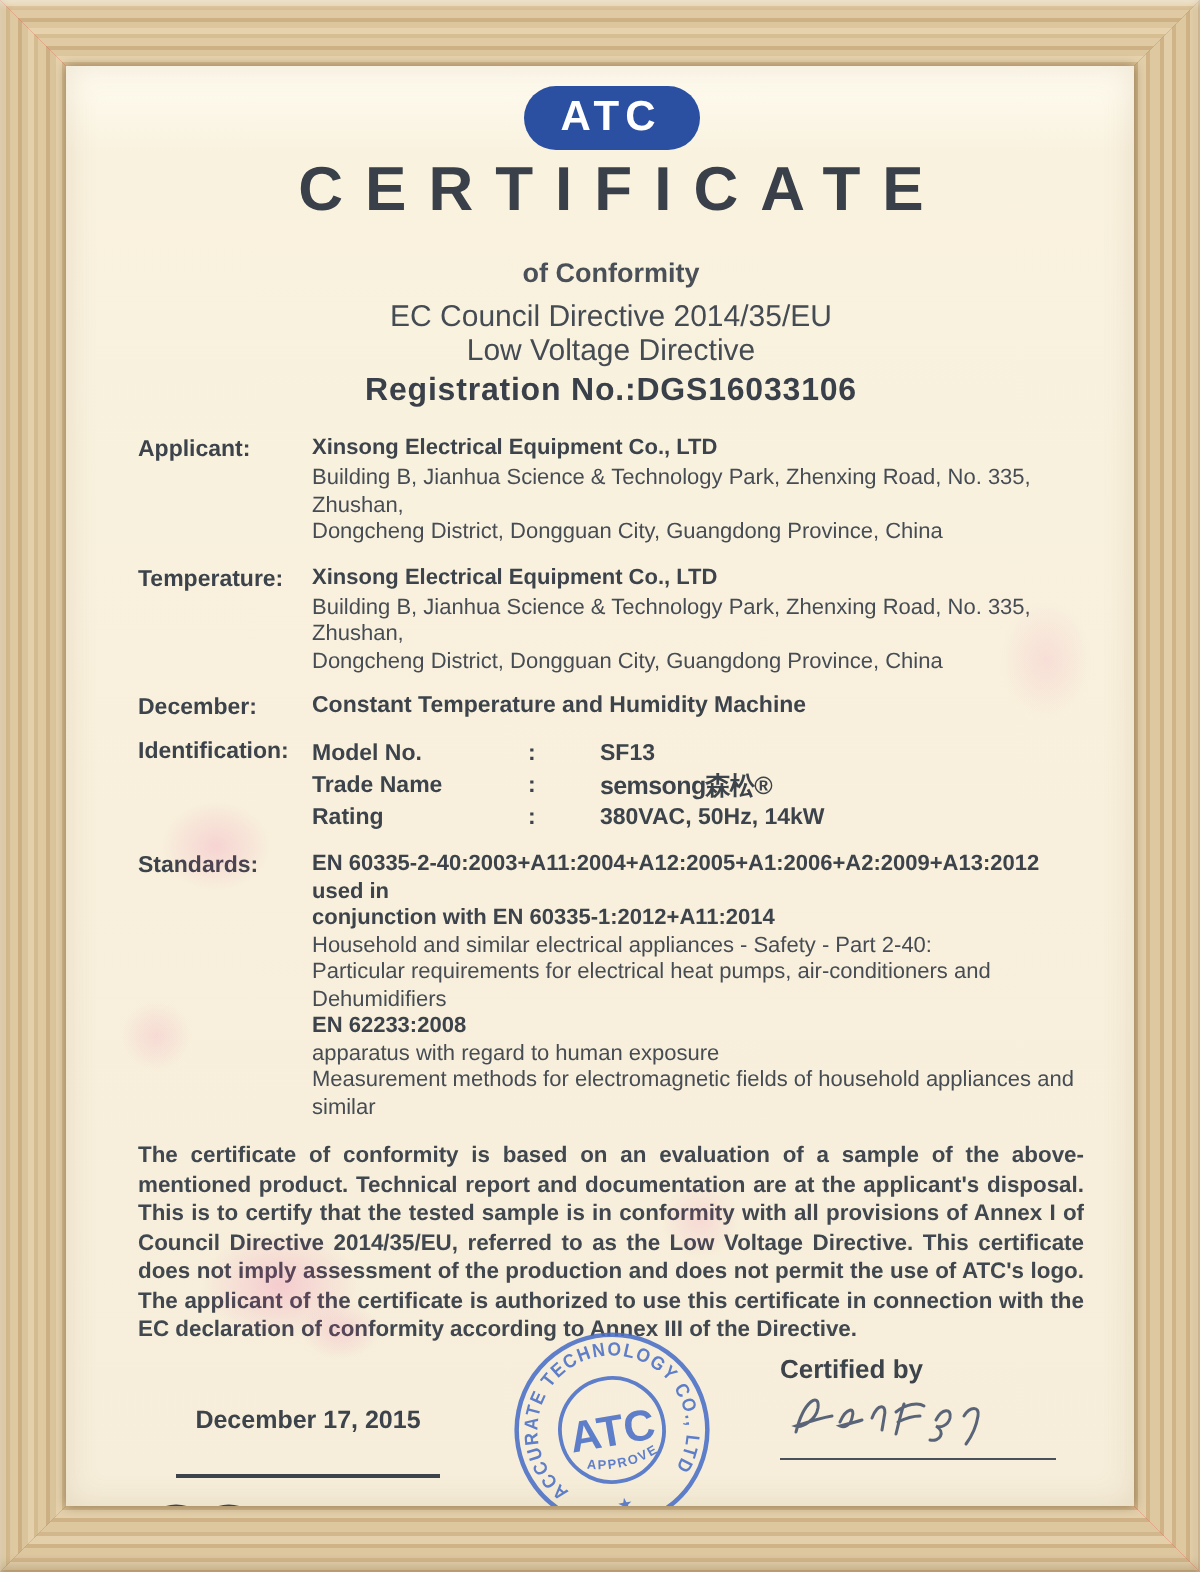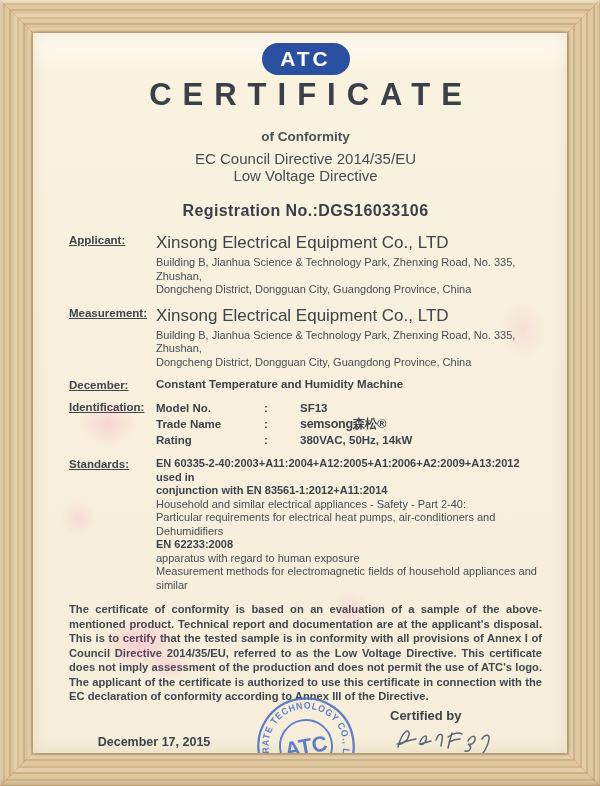--- a/index.html
+++ b/index.html
@@ -40,45 +40,45 @@
   }
   .content { position:absolute; inset:0; padding:8px 25px 6px 36px; overflow:hidden; }
 
   
   .logo-pill { width:88px; height:32px; margin:2px auto 2px; background:#2b50a1; border-radius:17px;
     display:flex; align-items:center; justify-content:center;
     color:#fff; font-size:21px; font-weight:bold; letter-spacing:3px; }
   .title { text-align:center; font-weight:bold; font-size:31px; letter-spacing:11px; padding-left:11px; color:#3a4049; }
   .subtitle { text-align:center; font-weight:bold; font-size:13.5px; margin-top:16px; color:#4a5058; }
   .directive { text-align:center; font-weight:normal; font-size:15px; color:#454b53; line-height:17px; }
-  .registration { text-align:center; font-weight:bold; font-size:16px; margin-top:18px; color:#3a4049; letter-spacing:.4px; }
+  .registration { text-align:center; font-weight:bold; font-size:16px; margin-top:3px; color:#3a4049; letter-spacing:.4px; }
 
   
   .rows { margin-top:13px; }
   .row { display:flex; margin-bottom:9px; }
-  .row-label { flex:none; width:87px; font-weight:bold; font-size:11.5px; padding-top:1px;text-decoration:underline; }
+  .row-label { flex:none; width:87px; font-weight:bold; font-size:11.5px; padding-top:1px; }
   .row-value { flex:1; font-size:11px; }
-  .company { font-weight:normal; font-size:17px; margin-bottom:3px; }
+  .company { font-weight:bold; font-size:11px; margin-bottom:3px; }
   .addr { line-height:13.5px; color:#464c54; }
   .bold-val { font-weight:bold; font-size:11.5px; }
   .id-row { display:flex; line-height:16px;gap:20px; }
   .id-key { width:88px; font-weight:bold; font-size:11.5px; }
   .id-sep { width:16px; font-weight:bold; font-size:11.5px; }
   .id-val { font-weight:bold; font-size:11.5px; }
   .brand { letter-spacing:-0.3px; font-size:12.5px;text-align:center; }
   .std-line { font-size:11px; line-height:13.5px; color:#464c54; }
   .std-b { font-weight:bold; color:#3d434b; }
 
   
   .declaration { margin-top:10px; text-align:justify; font-weight:bold; font-size:11.2px; line-height:14.5px; color:#41474f; }
 
   
   .sign-area { position:relative; height:66px; margin-top:4px; }
   .dategroup { position:absolute; left:10px; top:24px; width:150px; text-align:center; }
-  .date-value { display:inline-block; font-weight:bold; font-size:12.5px; border-bottom:2px solid #3d434b; padding:0 10px 4px; }
+  .date-value { display:inline-block; font-weight:bold; font-size:12.5px; border-bottom:2px solid #3d434b; padding:0 10px 20px; }
   .date-label { font-weight:normal; font-size:12.5px; margin-top:17px; }
   .certified { position:absolute; right:14px; top:0; width:138px; text-align:left; }
   .certified-label { font-weight:bold; font-size:13px; }
   .sig-box { border-bottom:1.5px solid #4a5058; }
   .stamp { position:absolute; left:50%; top:-14px; transform:translateX(-50%) rotate(-10deg); opacity:.88; z-index:2; }
 
   
   .ce-row { display:flex; align-items:center; justify-content:space-between; margin-top:6px; padding:0 8px 0 2px; }
   .ce-note { width:330px; text-align:center; font-weight:bold; font-size:10.5px; line-height:13px; color:#474d55; }
 
@@ -111,21 +111,21 @@
         <div class="row">
           <div class="row-label">Applicant:</div>
           <div class="row-value">
             <div class="company">Xinsong Electrical Equipment Co., LTD</div>
             <div class="addr">Building B, Jianhua Science &amp; Technology Park, Zhenxing Road, No. 335, Zhushan,</div>
             <div class="addr">Dongcheng District, Dongguan City, Guangdong Province, China</div>
           </div>
         </div>
 
         <div class="row">
-          <div class="row-label">Measurement:</div>
+          <div class="row-label">Temperature:</div>
           <div class="row-value">
             <div class="company">Xinsong Electrical Equipment Co., LTD</div>
             <div class="addr">Building B, Jianhua Science &amp; Technology Park, Zhenxing Road, No. 335, Zhushan,</div>
             <div class="addr">Dongcheng District, Dongguan City, Guangdong Province, China</div>
           </div>
         </div>
 
         <div class="row">
           <div class="row-label">December:</div>
           <div class="row-value bold-val">Constant Temperature and Humidity Machine</div>
@@ -149,21 +149,21 @@
               <div class="id-sep">:</div>
               <div class="id-val">380VAC, 50Hz, 14kW</div>
             </div>
           </div>
         </div>
 
         <div class="row" style="margin-bottom:6px">
           <div class="row-label">Standards:</div>
           <div class="row-value">
             <div class="std-line std-b">EN 60335-2-40:2003+A11:2004+A12:2005+A1:2006+A2:2009+A13:2012 used in</div>
-            <div class="std-line std-b">conjunction with EN 83561-1:2012+A11:2014</div>
+            <div class="std-line std-b">conjunction with EN 60335-1:2012+A11:2014</div>
             <div class="std-line">Household and similar electrical appliances - Safety - Part 2-40:</div>
             <div class="std-line">Particular requirements for electrical heat pumps, air-conditioners and Dehumidifiers</div>
             <div class="std-line std-b">EN 62233:2008</div>
             <div class="std-line">apparatus with regard to human exposure</div>
             <div class="std-line">Measurement methods for electromagnetic fields of household appliances and similar</div>
           </div>
         </div>
       </div>
 
       <div class="declaration">The certificate of conformity is based on an evaluation of a sample of the above-mentioned product. Technical report and documentation are at the applicant's disposal. This is to certify that the tested sample is in conformity with all provisions of Annex I of Council Directive 2014/35/EU, referred to as the Low Voltage Directive. This certificate does not imply assessment of the production and does not permit the use of ATC's logo. The applicant of the certificate is authorized to use this certificate in connection with the EC declaration of conformity according to Annex III of the Directive.</div>

